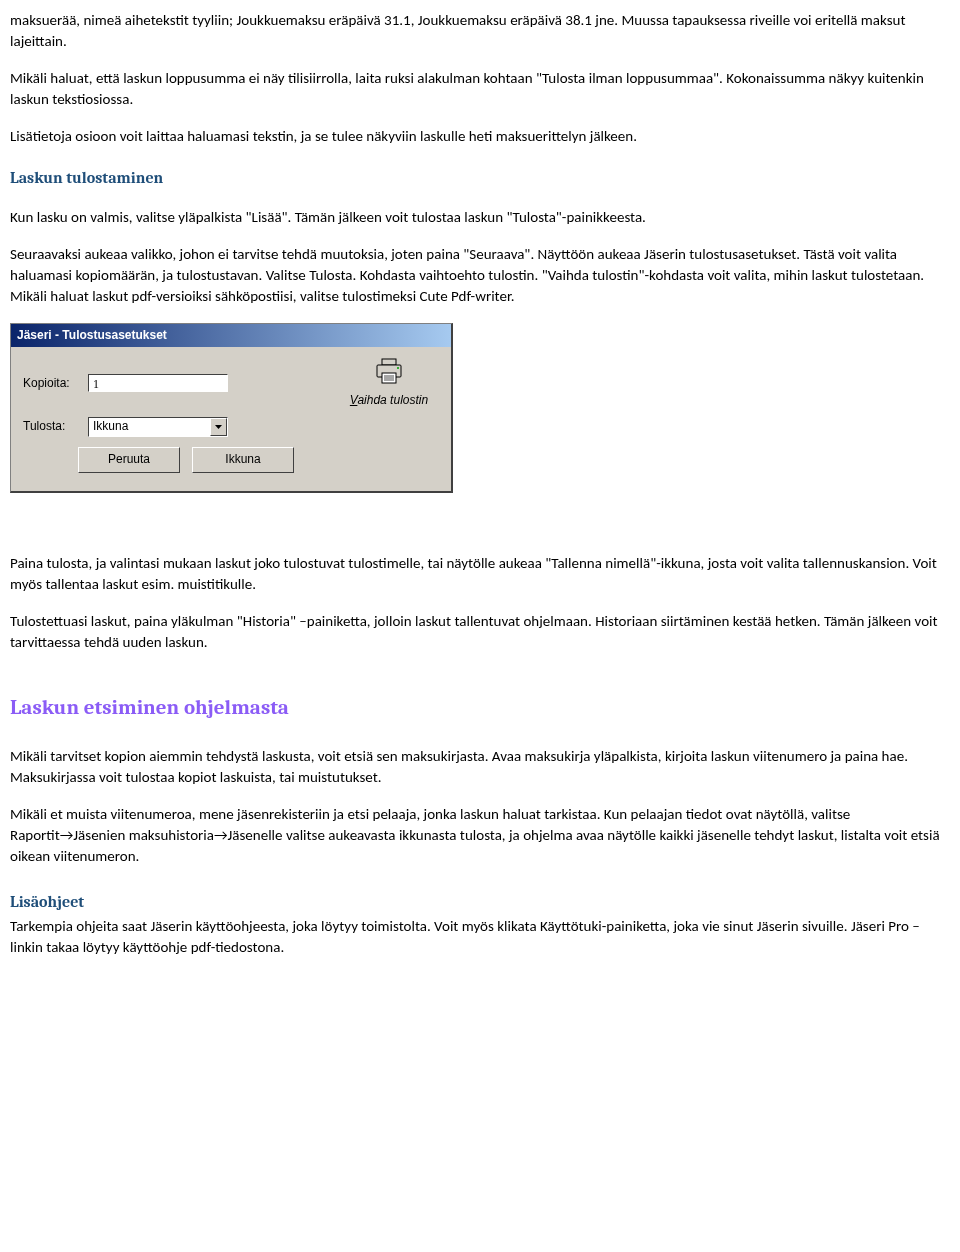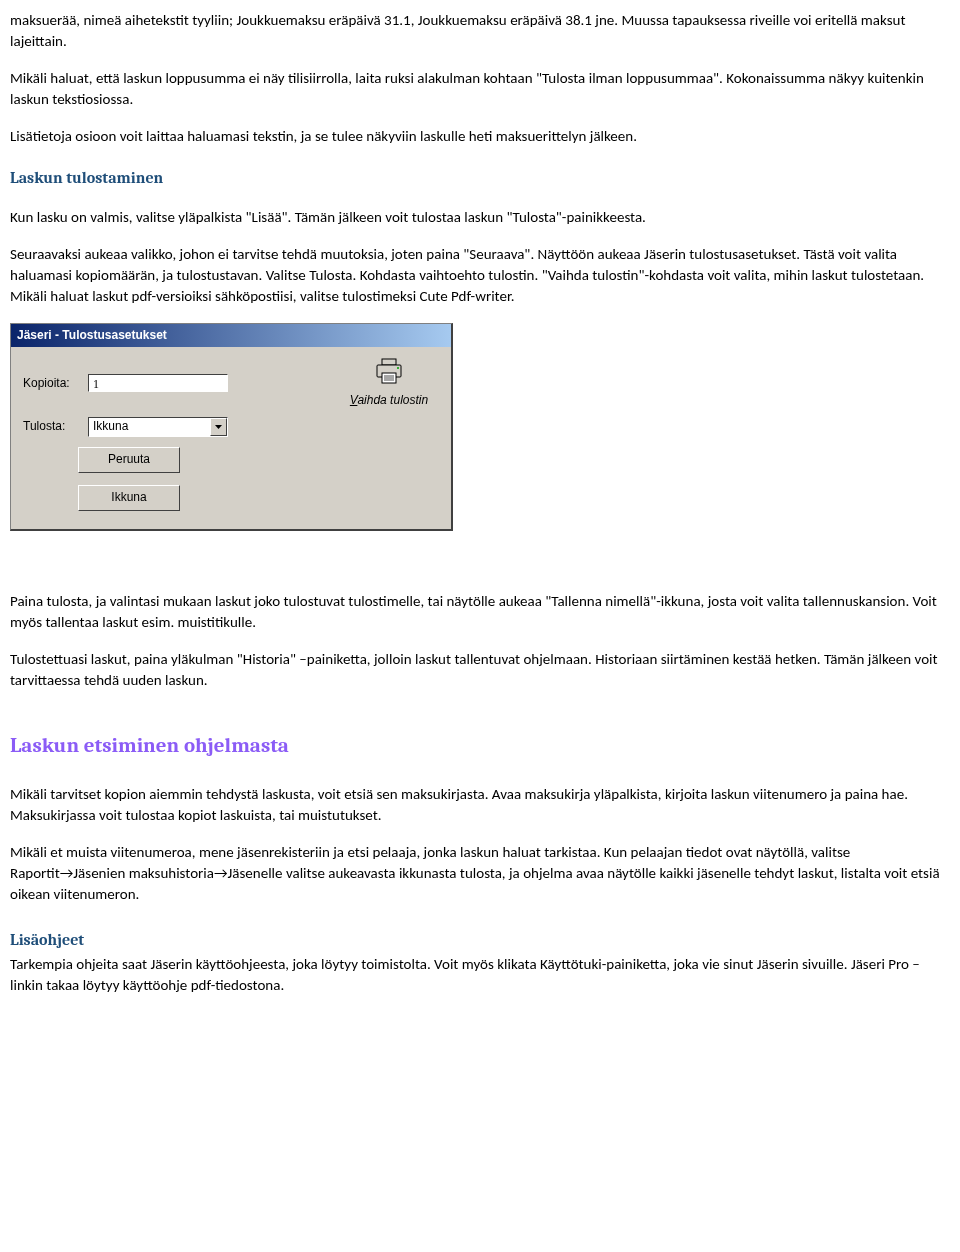--- a/index.html
+++ b/index.html
@@ -120,21 +120,20 @@
     font-style: italic;
   }
   .printer-label .u {
     text-decoration: underline;
   }
   .dialog-buttons {
     display: flex;
     gap: 12px;
     margin-top: 10px;
     padding-left: 55px;
-    flex-direction: column;
   }
   .dialog-btn {
     width: 100px;
     height: 24px;
     background: #D4D0C8;
     border-top: 1px solid #fff;
     border-left: 1px solid #fff;
     border-right: 1px solid #404040;
     border-bottom: 1px solid #404040;
     font-size: 12px;

